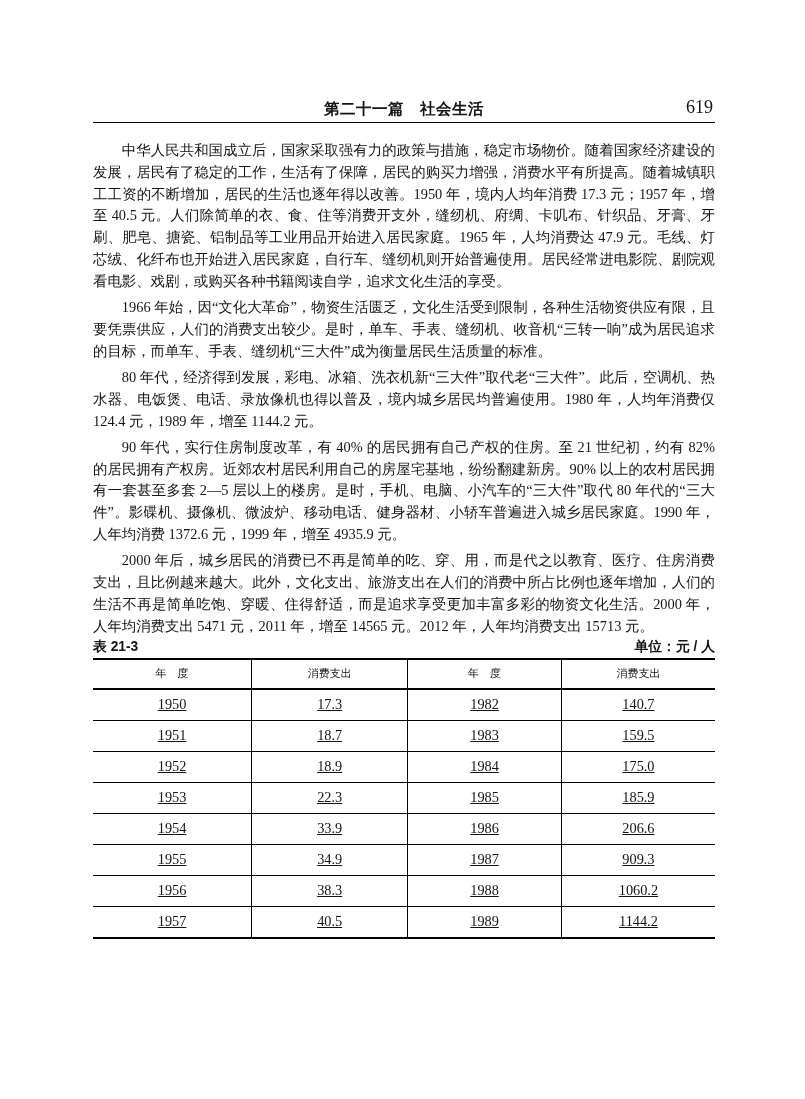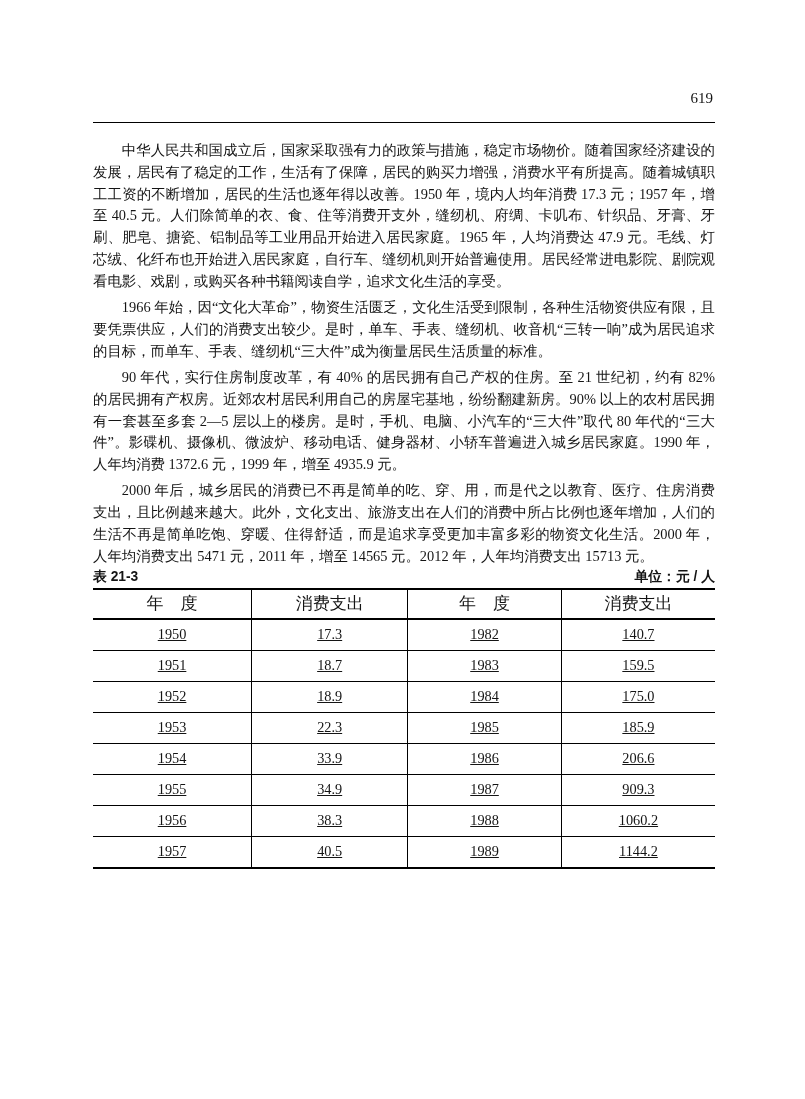--- a/index.html
+++ b/index.html
@@ -26,22 +26,22 @@
     text-align: center;
     line-height: 27px;
     font-family: "Liberation Sans", "DejaVu Sans", sans-serif;
     font-weight: bold;
     font-size: 15.5px;
     letter-spacing: 0.5px;
   }
   .page-num {
     position: absolute;
     right: 2px;
-    bottom: 15px;
-    font-size: 15px;
+    bottom: 4px;
+    font-size: 18px;
   }
   .header-rule {
     border-bottom: 1.6px solid #000;
   }
   
   .body-text { margin-top: 17px; }
   .para {
     margin: 4.5px 0 0 0;
     font-size: 14.4px;
     line-height: 21.8px;
@@ -68,21 +68,21 @@
   }
   table.stats-table {
     width: 100%;
     border-collapse: collapse;
     table-layout: fixed;
     border-top: 2.4px solid #000;
     border-bottom: 2.6px solid #000;
   }
   .stats-table th {
     font-weight: normal;
-    font-size: 17px;
+    font-size: 11px;
     height: 28px;
     border-bottom: 2px solid #000;
   }
   .stats-table td {
     font-size: 14.3px;
     height: 30px;
     border-top: 1px solid #000;
     text-decoration: underline;
   }
   .stats-table th, .stats-table td {
@@ -95,27 +95,29 @@
     border-right: 1px solid #000;
   }
 </style>
 </head>
 <body>
 
 <div class="page">
   <div class="content">
 
     <div class="page-header">
+      <span class="header-title">第二十一篇　社会生活</span>
       <span class="page-num">619</span>
     </div>
     <div class="header-rule"></div>
 
     <div class="body-text">
       <p class="para">中华人民共和国成立后，国家采取强有力的政策与措施，稳定市场物价。随着国家经济建设的发展，居民有了稳定的工作，生活有了保障，居民的购买力增强，消费水平有所提高。随着城镇职工工资的不断增加，居民的生活也逐年得以改善。1950 年，境内人均年消费 17.3 元；1957 年，增至 40.5 元。人们除简单的衣、食、住等消费开支外，缝纫机、府绸、卡叽布、针织品、牙膏、牙刷、肥皂、搪瓷、铝制品等工业用品开始进入居民家庭。1965 年，人均消费达 47.9 元。毛线、灯芯绒、化纤布也开始进入居民家庭，自行车、缝纫机则开始普遍使用。居民经常进电影院、剧院观看电影、戏剧，或购买各种书籍阅读自学，追求文化生活的享受。</p>
       <p class="para">1966 年始，因“文化大革命”，物资生活匮乏，文化生活受到限制，各种生活物资供应有限，且要凭票供应，人们的消费支出较少。是时，单车、手表、缝纫机、收音机“三转一响”成为居民追求的目标，而单车、手表、缝纫机“三大件”成为衡量居民生活质量的标准。</p>
+      <p class="para">80 年代，经济得到发展，彩电、冰箱、洗衣机新“三大件”取代老“三大件”。此后，空调机、热水器、电饭煲、电话、录放像机也得以普及，境内城乡居民均普遍使用。1980 年，人均年消费仅 124.4 元，1989 年，增至 1144.2 元。</p>
       <p class="para">90 年代，实行住房制度改革，有 40% 的居民拥有自己产权的住房。至 21 世纪初，约有 82% 的居民拥有产权房。近郊农村居民利用自己的房屋宅基地，纷纷翻建新房。90% 以上的农村居民拥有一套甚至多套 2—5 层以上的楼房。是时，手机、电脑、小汽车的“三大件”取代 80 年代的“三大件”。影碟机、摄像机、微波炉、移动电话、健身器材、小轿车普遍进入城乡居民家庭。1990 年，人年均消费 1372.6 元，1999 年，增至 4935.9 元。</p>
       <p class="para">2000 年后，城乡居民的消费已不再是简单的吃、穿、用，而是代之以教育、医疗、住房消费支出，且比例越来越大。此外，文化支出、旅游支出在人们的消费中所占比例也逐年增加，人们的生活不再是简单吃饱、穿暖、住得舒适，而是追求享受更加丰富多彩的物资文化生活。2000 年，人年均消费支出 5471 元，2011 年，增至 14565 元。2012 年，人年均消费支出 15713 元。</p>
     </div>
 
 
     <div class="table-meta">
       <span>表 21-3</span>
       <span>单位：元 / 人</span>
     </div>
 

